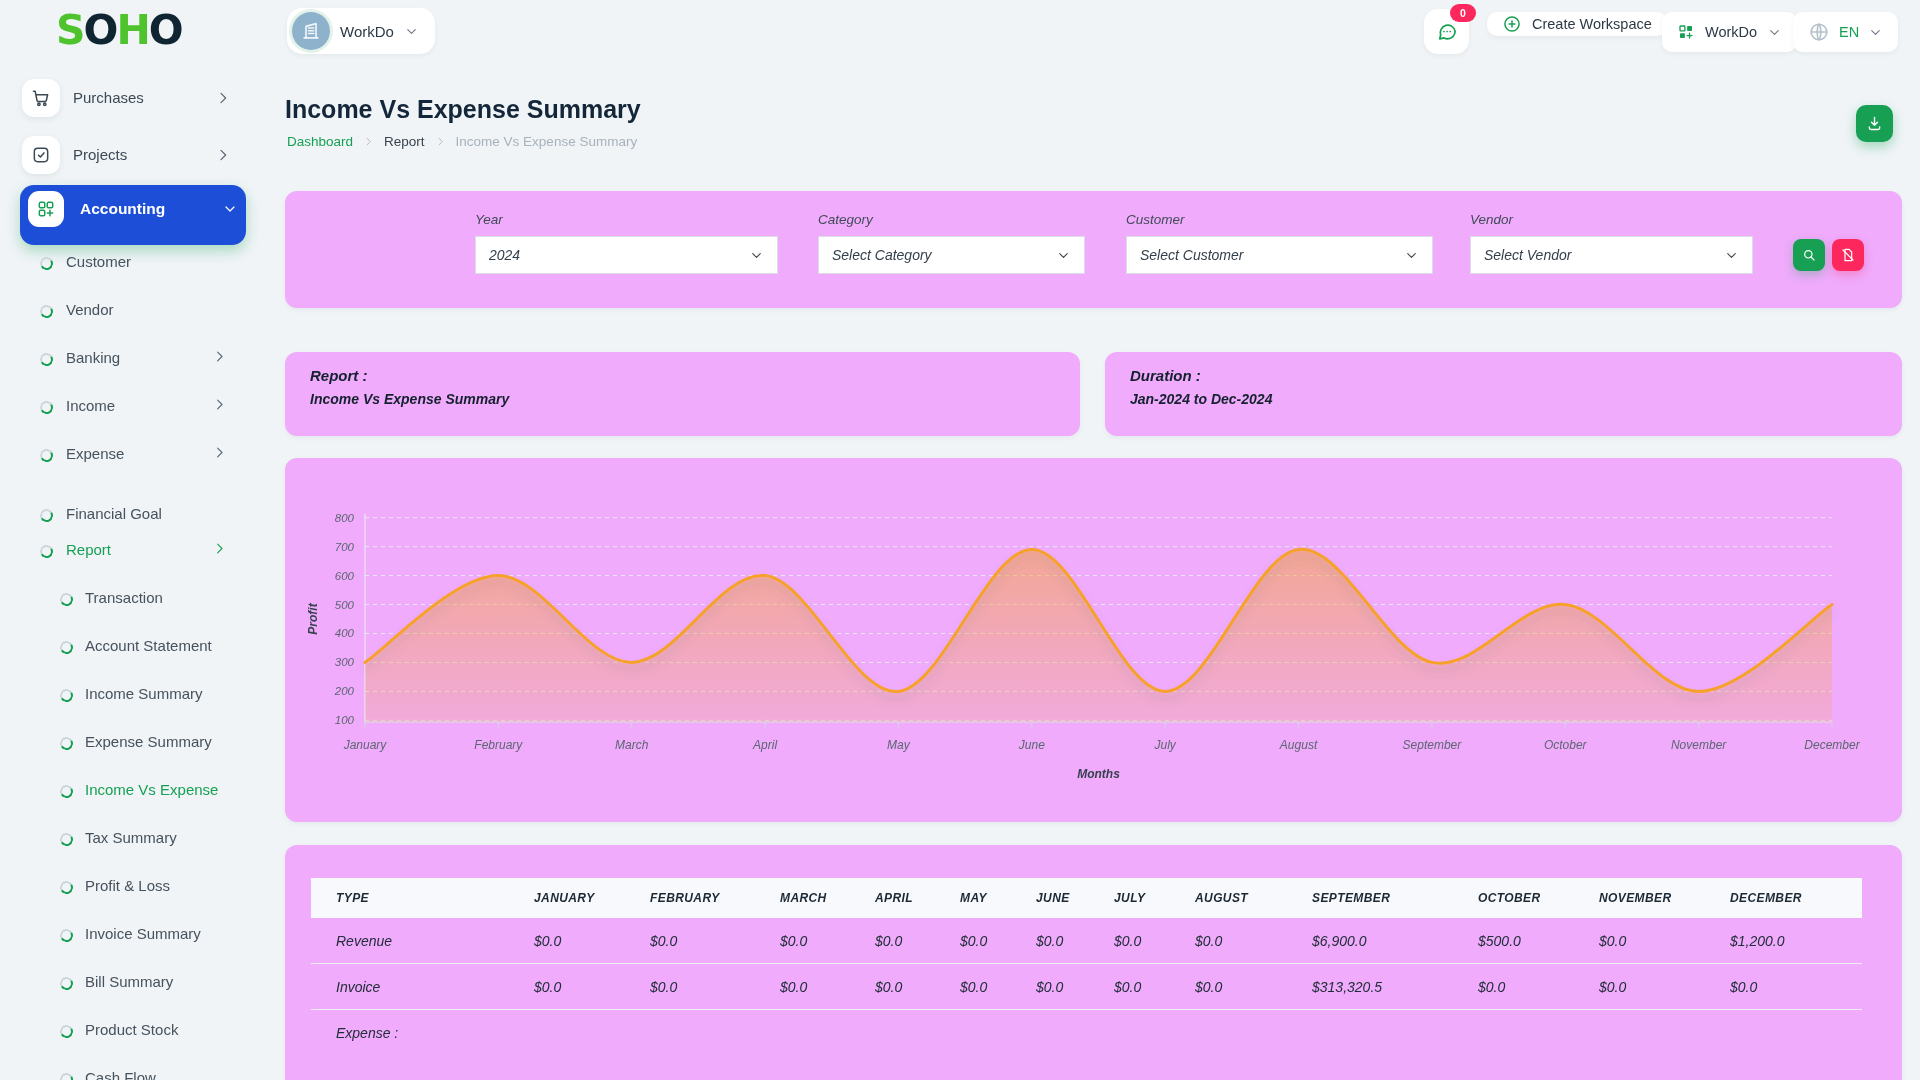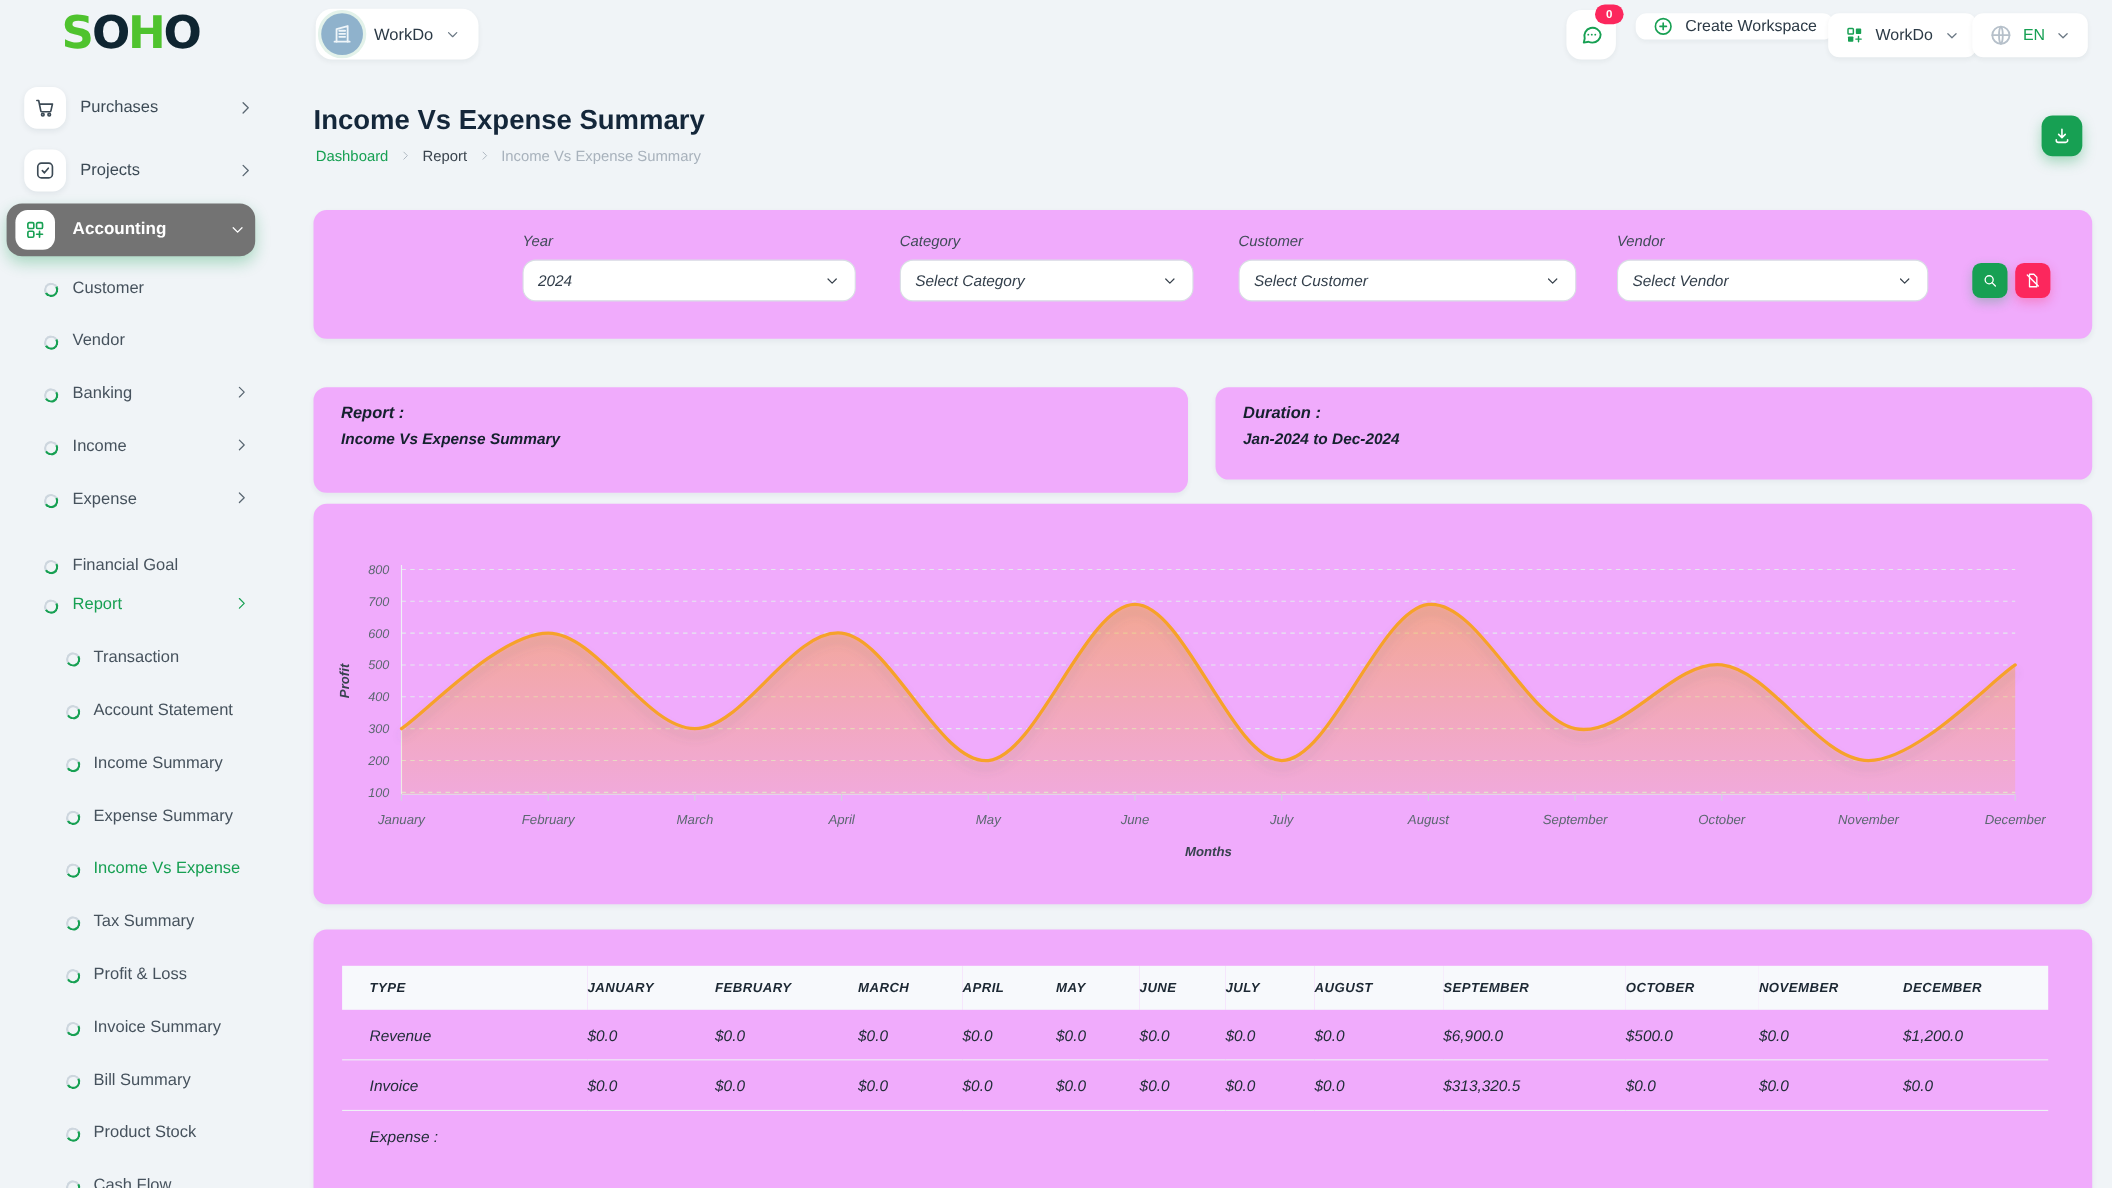--- a/index.html
+++ b/index.html
@@ -9,21 +9,21 @@
 
   
   #logo{position:absolute;left:56px;top:6px;font-family:"DejaVu Sans",sans-serif;
         font-size:41px;font-weight:800;letter-spacing:-2px;cursor:pointer;}
   #logo .g{color:#4fc32e}#logo .d{color:#0f2531}
   .mi{position:absolute;left:0;width:256px;height:46px;cursor:pointer;}
   .mi .iconbox{position:absolute;left:22px;top:4px;width:38px;height:38px;background:#fff;border-radius:12px;
         box-shadow:0 2px 6px rgba(15,37,49,.08);display:flex;align-items:center;justify-content:center;color:#3c4a55;}
   .mi .lbl{position:absolute;left:73px;top:14px;font-size:15px;color:#3c4a55;}
   .mi .chev{position:absolute;left:215px;top:15px;color:#5a6772;}
-  #acct-pill{position:absolute;left:6px;top:185px;width:226px;height:48px;background:#737373;border-radius:14px;
+  #acct-pill{position:absolute;left:20px;top:185px;width:226px;height:60px;background:#1d4ed8;border-radius:14px;
         box-shadow:0 6px 14px rgba(23,160,83,.32);cursor:pointer;}
   #acct-ibox{position:absolute;left:8px;top:6px;width:36px;height:36px;border-radius:11px;background:#fff;
         display:flex;align-items:center;justify-content:center;color:#17a053;}
   #acct-pill .lbl{position:absolute;left:60px;top:15px;font-size:15.5px;font-weight:700;color:#fff;}
   #acct-chev{position:absolute;left:202px;top:16px;color:#fff;}
   .s1,.s2{position:absolute;left:0;width:256px;height:48px;cursor:pointer;}
   .bullet{position:absolute;width:9px;height:9px;border-radius:50%;border:2px solid #cdd6de;
         border-bottom-color:#17a053;border-right-color:#17a053;transform:rotate(15deg);}
   .s1 .bullet{left:40px;top:19px}.s2 .bullet{left:60px;top:19px}
   .s1 .lbl{position:absolute;left:66px;top:15px;font-size:15px;color:#46525d;}
@@ -55,30 +55,30 @@
   .bc-link{color:#17a053;cursor:pointer}.bc-mid{color:#39434d;cursor:pointer}.bc-last{color:#a8b2bc}
   .bc-sep{color:#a8b2bc;display:flex}
   #dl-btn{position:absolute;left:1856px;top:105px;width:37px;height:37px;border-radius:10px;background:#17a053;
         color:#fff;display:flex;align-items:center;justify-content:center;cursor:pointer;border:none;
         box-shadow:0 5px 12px rgba(23,160,83,.35);}
 
   
   #filter-card{left:285px;top:191px;width:1617px;height:117px;}
   .f-group{position:absolute;top:21px;}
   .f-label{display:block;font-size:13.5px;color:#3f4b57;margin-bottom:9px;}
-  .f-select{height:38px;border:1px solid #d8dee4;border-radius:12px;background:#fff;display:flex;align-items:center;
+  .f-select{height:38px;border:1px solid #d8dee4;border-radius:0;background:#fff;display:flex;align-items:center;
         justify-content:space-between;padding:0 13px;font-size:14px;color:#333f4b;cursor:pointer;box-sizing:border-box;}
   .f-select .chevd{color:#39434d}
   .f-btn{position:absolute;top:48px;width:32px;height:32px;border-radius:8px;border:none;color:#fff;
         display:flex;align-items:center;justify-content:center;cursor:pointer;}
   #search-btn{left:1508px;background:#17a053;box-shadow:0 4px 10px rgba(23,160,83,.3);}
   #reset-btn{left:1547px;background:#fc275d;box-shadow:0 4px 10px rgba(252,39,93,.3);}
 
   
-  #sum-card-1{left:285px;top:352px;width:795px;height:96px;}
+  #sum-card-1{left:285px;top:352px;width:795px;height:84px;}
   #sum-card-2{left:1105px;top:352px;width:797px;height:84px;}
   .sum-label{position:absolute;left:25px;top:15px;font-size:15px;font-weight:700;color:#15212e;}
   .sum-value{position:absolute;left:25px;top:39px;font-size:14px;font-weight:700;color:#15212e;}
 
   
   #chart-card{left:285px;top:458px;width:1617px;height:364px;}
   #chart-svg{position:absolute;left:15px;top:15px;}
 
   
   #table-card{left:285px;top:845px;width:1617px;height:340px;}

